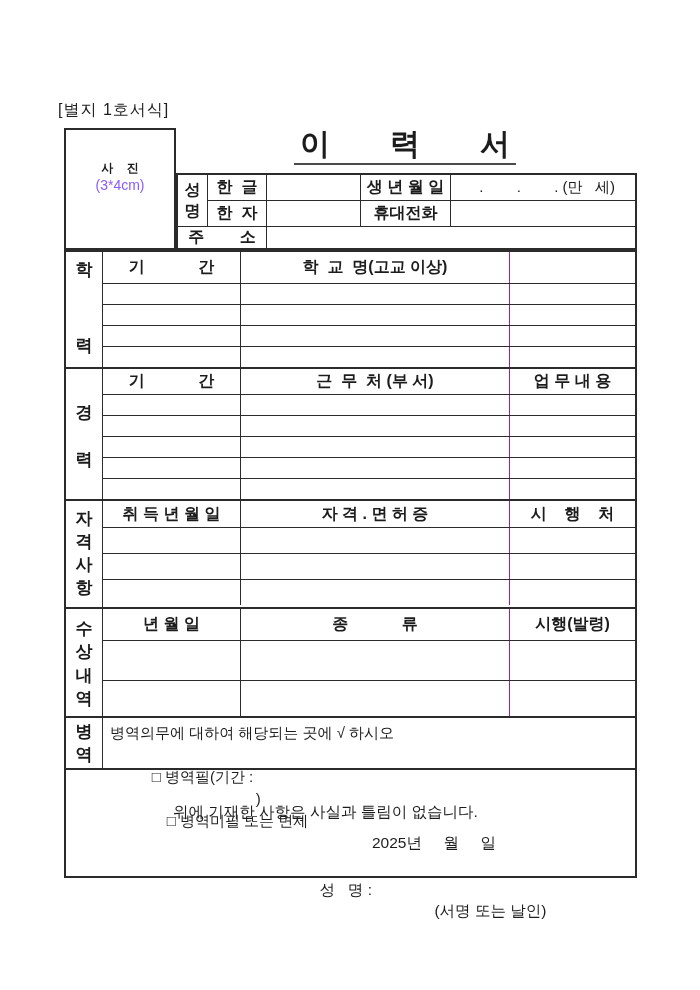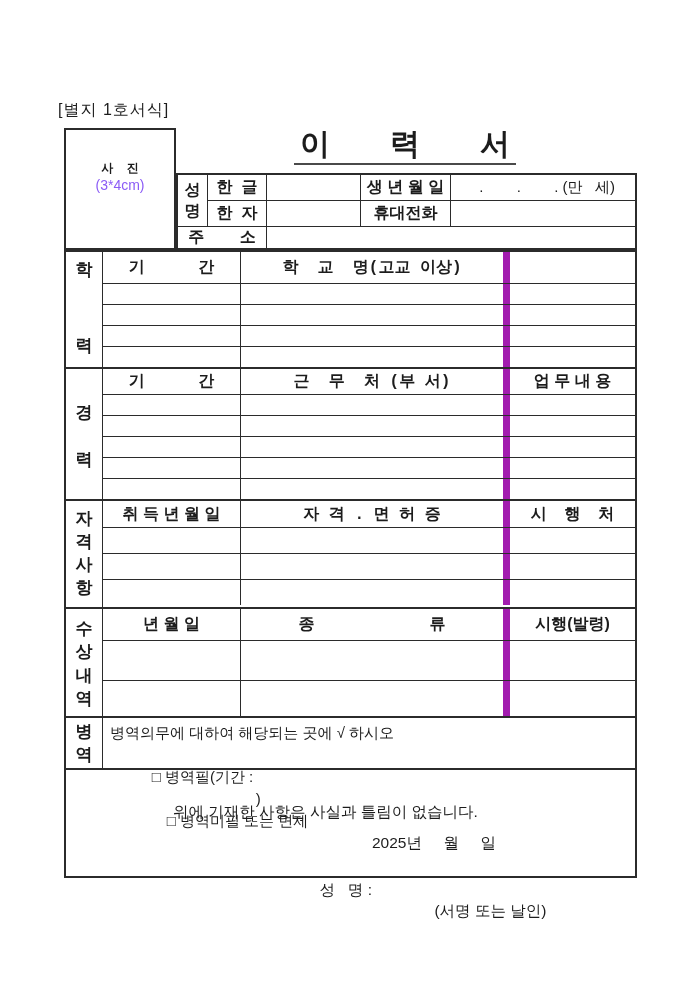--- a/index.html
+++ b/index.html
@@ -60,21 +60,21 @@
   .sec-career .side { justify-content: space-between; padding: 32px 0 28px; }
   .sec-qual   .side { justify-content: space-between; padding: 6px 0 8px; }
   .sec-awards .side { justify-content: space-between; padding: 8px 0 6px; }
   .sec-mil    .side { justify-content: center; line-height: 23px; }
 
   .content { flex: 1; display: flex; flex-direction: column; }
   .hrow { display: flex; font-weight: bold; font-size: 16px; }
   .hrow > div { display: flex; align-items: center; justify-content: center; white-space: pre; overflow: hidden; }
   .row { display: flex; border-top: 1px solid #2b2b2b; }
   .c1 { width: 138px; border-right: 1px solid #2b2b2b; }
-  .c2 { width: 269px; border-right: 7px solid #a21caf; font-family: Liberation Mono, monospace; }
+  .c2 { width: 269px; border-right: 1px solid #a21caf; }
   .c3 { flex: 1; }
 
   .sec-edu    .hrow { height: 31px; } .sec-edu    .row { height: 21px; }
   .sec-career .hrow { height: 25px; } .sec-career .row { height: 21px; }
   .sec-qual   .hrow { height: 26px; } .sec-qual   .row { height: 26px; }
   .sec-awards .hrow { height: 31px; } .aw-r1 { height: 40px; } .aw-r2 { height: 36px; }
 
   .sec-mil { height: 52px; }
   .mil-content { flex: 1; padding: 4px 0 16px 7px; font-size: 15px; line-height: 22px; }
   .mil-l1, .mil-l2 { white-space: pre; }

